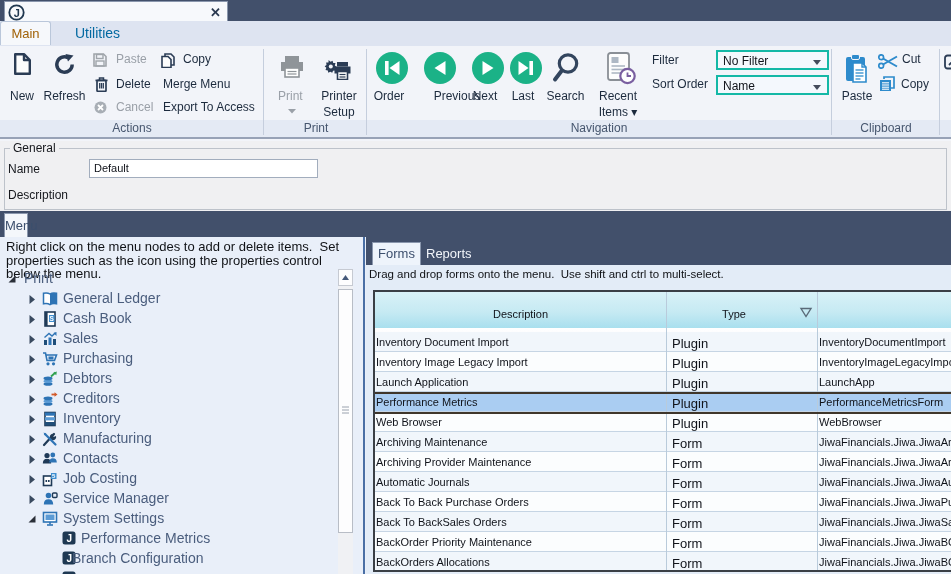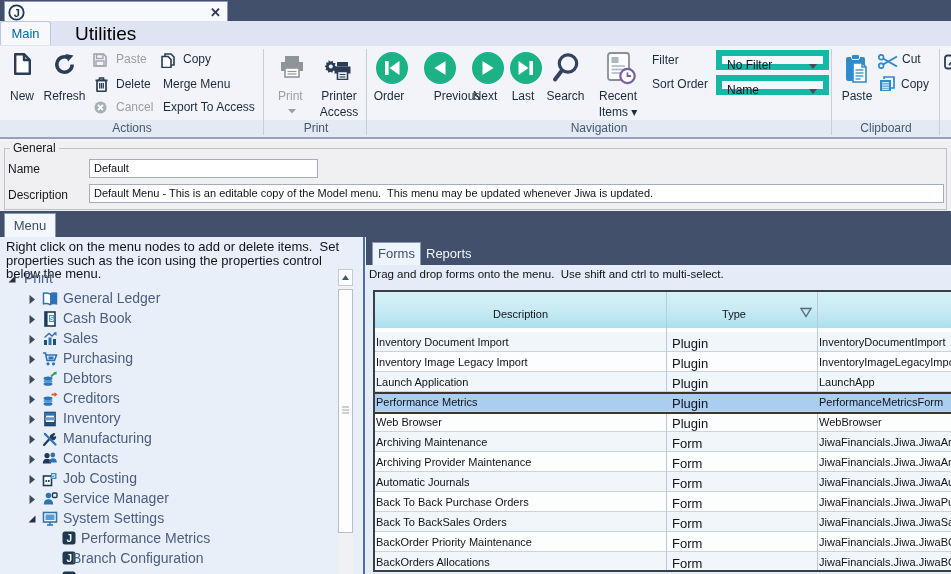--- a/index.html
+++ b/index.html
@@ -9,47 +9,47 @@
 
 
 #titlestrip { left:0; top:0; width:951px; height:21px; background:#42506b; }
 #titletab { left:4px; top:1px; width:224px; height:20px; background:#f7f9fc; border:1px solid #8a97ad; border-bottom:none; }
 #titletab .txt { position:absolute; left:19px; top:2px; font-size:14px; color:#1e3552; white-space:nowrap; }
 #titleclose { left:205px; top:3px; font-size:13px; font-weight:bold; color:#2a3950; }
 
 
 #ribtabs { left:0; top:21px; width:951px; height:25px; background:#dee4f1; }
 #maintab { left:6px; top:1px; width:51px; height:24px; background:#f6f8fb; border:1px solid #bac7da; border-bottom:none; border-radius:3px 3px 0 0; text-align:center; }
-#maintab span { font-size:13px; color:#0369a1; line-height:24px; }
-#utiltab { left:75px; top:0; font-size:19px; color:#000000; line-height:25px; }
+#maintab span { font-size:13px; color:#a16207; line-height:24px; }
+#utiltab { left:75px; top:0; font-size:14px; color:#0369a1; line-height:25px; }
 
 
 #ribbon { left:0; top:46px; width:951px; height:93px; background:#f2f4f9; border-bottom:2px solid #97a2b6; }
 .capstrip { position:absolute; left:0; top:74px; width:951px; height:17px; background:#e4eaf4; }
 .gcap { position:absolute; top:75px; font-size:12px; color:#46566e; width:120px; text-align:center; }
 .divider { position:absolute; top:3px; width:1px; height:86px; background:#c5cedd; }
 .biglbl { position:absolute; font-size:12px; color:#1c2a3d; text-align:center; white-space:nowrap; }
 .smlbl { position:absolute; font-size:12px; color:#1c2a3d; white-space:nowrap; }
 .smlbl.dis { color:#9aa0a8; }
 
 
-.combo { position:absolute; width:113px; height:20px; background:#f4f8fd; border:6px solid #14b8a6; }
+.combo { position:absolute; width:113px; height:20px; background:#f4f8fd; border:2px solid #14b8a6; }
 .combo .ctext { position:absolute; left:5px; top:2px; font-size:12px; color:#10131a; }
 .combo .carr { position:absolute; right:6px; top:8px; width:0; height:0; border-left:4px solid transparent; border-right:4px solid transparent; border-top:5px solid #444c5c; }
 
 
 #general { left:0; top:141px; width:951px; height:70px; background:#f0f0f2; }
 #gbox { position:absolute; left:4px; top:7px; width:943px; height:62px; border:1px solid #bdc2ca; }
 #glegend { position:absolute; left:5px; top:-8px; background:#f0f0f2; padding:0 3px; font-size:12px; color:#16181d; }
 .flabel { position:absolute; font-size:12px; color:#16181d; }
 .tbox { position:absolute; background:#fff; border:1px solid #a2adbd; font-size:11px; color:#10131a; padding:2px 0 0 4px; }
 
 
 #menubar { left:0; top:211px; width:951px; height:26px; background:#42506b; }
-#menutab { position:absolute; left:4px; top:2px; width:52px; height:24px; background:#f4f7fb; border:1px solid #8a97ad; border-bottom:none; text-align:center; }
+#menutab { position:absolute; left:4px; top:2px; width:24px; height:24px; background:#f4f7fb; border:1px solid #8a97ad; border-bottom:none; text-align:center; }
 #menutab span { font-size:13px; color:#3c4f6d; line-height:23px; }
 
 #leftpanel { left:0; top:237px; width:362px; height:337px; background:#e9eff9; }
 #instr1 { position:absolute; left:6px; top:3px; width:352px; font-size:13px; color:#101216; line-height:13.5px; }
 
 #splitter { left:362px; top:237px; width:4px; height:337px; background:#e9eff9; }
 #splitline { position:absolute; left:1px; top:0; width:2px; height:337px; background:#4a6fa5; }
 
 #rightpanel { left:366px; top:237px; width:585px; height:337px; background:#e3ecf7; }
 #rptabbar { position:absolute; left:0; top:0; width:585px; height:28px; background:#42506b; }
@@ -164,21 +164,21 @@
   <svg class="abs" style="left:324px;top:14px" width="28" height="20" viewBox="0 0 28 20">
     <path d="M3.2 0 L5.5 2 L8 0.8 L8.8 3.6 L11.6 3.8 L10.8 6.6 L13 8.4 L10.8 10 L11.4 12.8 L8.6 13 L7.6 15.7 L5.2 14.3 L2.8 15.5 L2.2 12.7 L-0.6 12.3 L0.4 9.6 L-1.6 7.6 L0.6 6 L0.2 3.2 L3 3 Z" fill="#2b3c55" transform="translate(2,0) scale(0.82)"></path>
     <circle cx="6.8" cy="6.5" r="2" fill="#f2f4f9"></circle>
     <rect x="13" y="2" width="11" height="4.5" fill="#2b3c55"></rect>
     <path d="M10.5 6.5 H26.5 V13.5 H23.5 V11.5 H13.5 V13.5 H10.5 Z" fill="#2b3c55"></path>
     <rect x="13.5" y="11.5" width="10" height="8" fill="#fff" stroke="#2b3c55" stroke-width="1.6"></rect>
     <line x1="15.5" y1="14.5" x2="21.5" y2="14.5" stroke="#2b3c55" stroke-width="1.2"></line>
     <line x1="15.5" y1="17" x2="21.5" y2="17" stroke="#2b3c55" stroke-width="1.2"></line>
   </svg>
   <div class="biglbl" style="left:318px;top:43px;width:42px">Printer</div>
-  <div class="biglbl" style="left:318px;top:59px;width:42px">Access</div>
+  <div class="biglbl" style="left:318px;top:59px;width:42px">Setup</div>
 
   <svg class="abs" style="left:376px;top:6px" width="32" height="32" viewBox="0 0 32 32">
     <circle cx="16" cy="16" r="16" fill="#1bb287"></circle>
     <rect x="9" y="9" width="3.6" height="14" fill="#fff"></rect>
     <polygon points="23.5,9 23.5,23 13.5,16" fill="#fff"></polygon>
   </svg>
   <div class="biglbl" style="left:369px;top:43px;width:40px">Order</div>
   <svg class="abs" style="left:424px;top:6px" width="32" height="32" viewBox="0 0 32 32">
     <circle cx="16" cy="16" r="16" fill="#1bb287"></circle>
     <polygon points="21.5,9 21.5,23 10.5,16" fill="#fff"></polygon>
@@ -257,21 +257,20 @@
   </svg>
 </div>
 
 <div class="abs" id="general">
   <div id="gbox">
     <div id="glegend">General</div>
   </div>
   <div class="flabel" style="left:8px; top:21px">Name</div>
   <div class="tbox" style="left:89px; top:18px; width:229px; height:19px">Default</div>
   <div class="flabel" style="left:8px; top:47px">Description</div>
-  <div class="tbox" style="left:89px; top:43px; width:855px; height:19px">Default Menu - This is an editable copy of the Model menu.&nbsp; This menu may be updated whenever Jiwa is updated.</div>
 </div>
 
 <div class="abs" id="menubar">
   <div id="menutab"><span>Menu</span></div>
 </div>
 
 <div class="abs" id="leftpanel">
   <div id="instr1">Right click on the menu nodes to add or delete items.&nbsp; Set properties such as the icon using the properties control below the menu.</div>
   <div id="tree">
     <div class="trow" style="left:0;top:32px">

